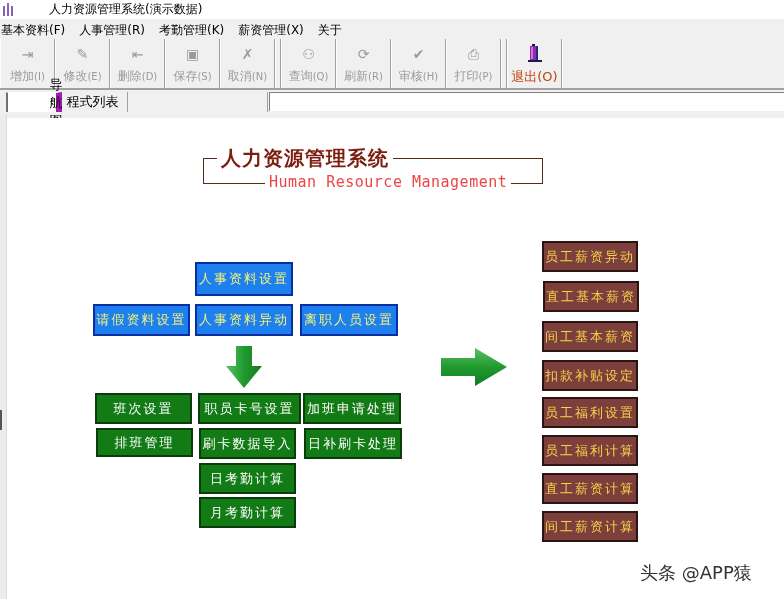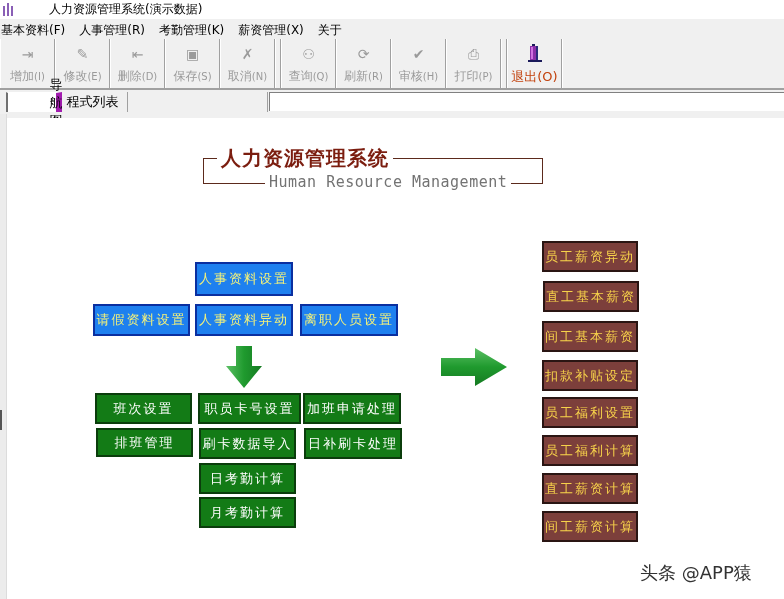--- a/index.html
+++ b/index.html
@@ -38,21 +38,21 @@
   .left-edge { position: absolute; left: 0; top: 114px; width: 7px; height: 485px; background: #ececec; border-right: 1px solid #dcdcdc; }
   .splitter { position: absolute; left: 0; top: 410px; width: 4px; height: 20px; border-left: 2px solid #555; }
 
   
   .canvas { position: absolute; left: 7px; top: 118px; width: 777px; height: 481px; background: #ffffff; }
 
   
   .logo { position: absolute; left: 196px; top: 28px; width: 340px; height: 42px; }
   .logo .frame { position: absolute; left: 0; top: 12px; width: 340px; height: 26px; border: 1px solid #5c2a1c; }
   .logo .cn { position: absolute; left: 14px; top: 0px; padding: 0 4px; background: #fff; font-size: 20px; font-weight: bold; color: #7b1d0f; letter-spacing: 1px; font-family: "DejaVu Serif", serif; line-height: 24px; }
-  .logo .en { position: absolute; left: 62px; top: 27px; padding: 0 4px; background: #fff; font-family: "DejaVu Sans Mono", "Liberation Mono", monospace; font-size: 15px; color: #737373; line-height: 18px; letter-spacing: 0.5px; }
+  .logo .en { position: absolute; left: 62px; top: 27px; padding: 0 4px; background: #fff; font-family: "DejaVu Sans Mono", "Liberation Mono", monospace; font-size: 15px; color: #ef4444; line-height: 18px; letter-spacing: 0.5px; }
 
   
   .node { position: absolute; display: flex; align-items: center; justify-content: center; font-size: 13px; letter-spacing: 2px; white-space: nowrap; cursor: pointer; }
   .node.blue { background: #1e80ef; border: 2px solid #0a2fa0; color: #ffffff; }
   .node.blue .t { color: #f4f27a; }
   .node.green { background: #137b16; border: 2px solid #0b3d0c; color: #ffffff; }
   .node.brown { background: #7c3f3b; border: 2px solid #2a1513; color: #f7d24a; }
 
   .arrow-down { position: absolute; left: 219px; top: 228px; width: 36px; height: 42px; }
   .arrow-right { position: absolute; left: 434px; top: 230px; width: 66px; height: 38px; }

